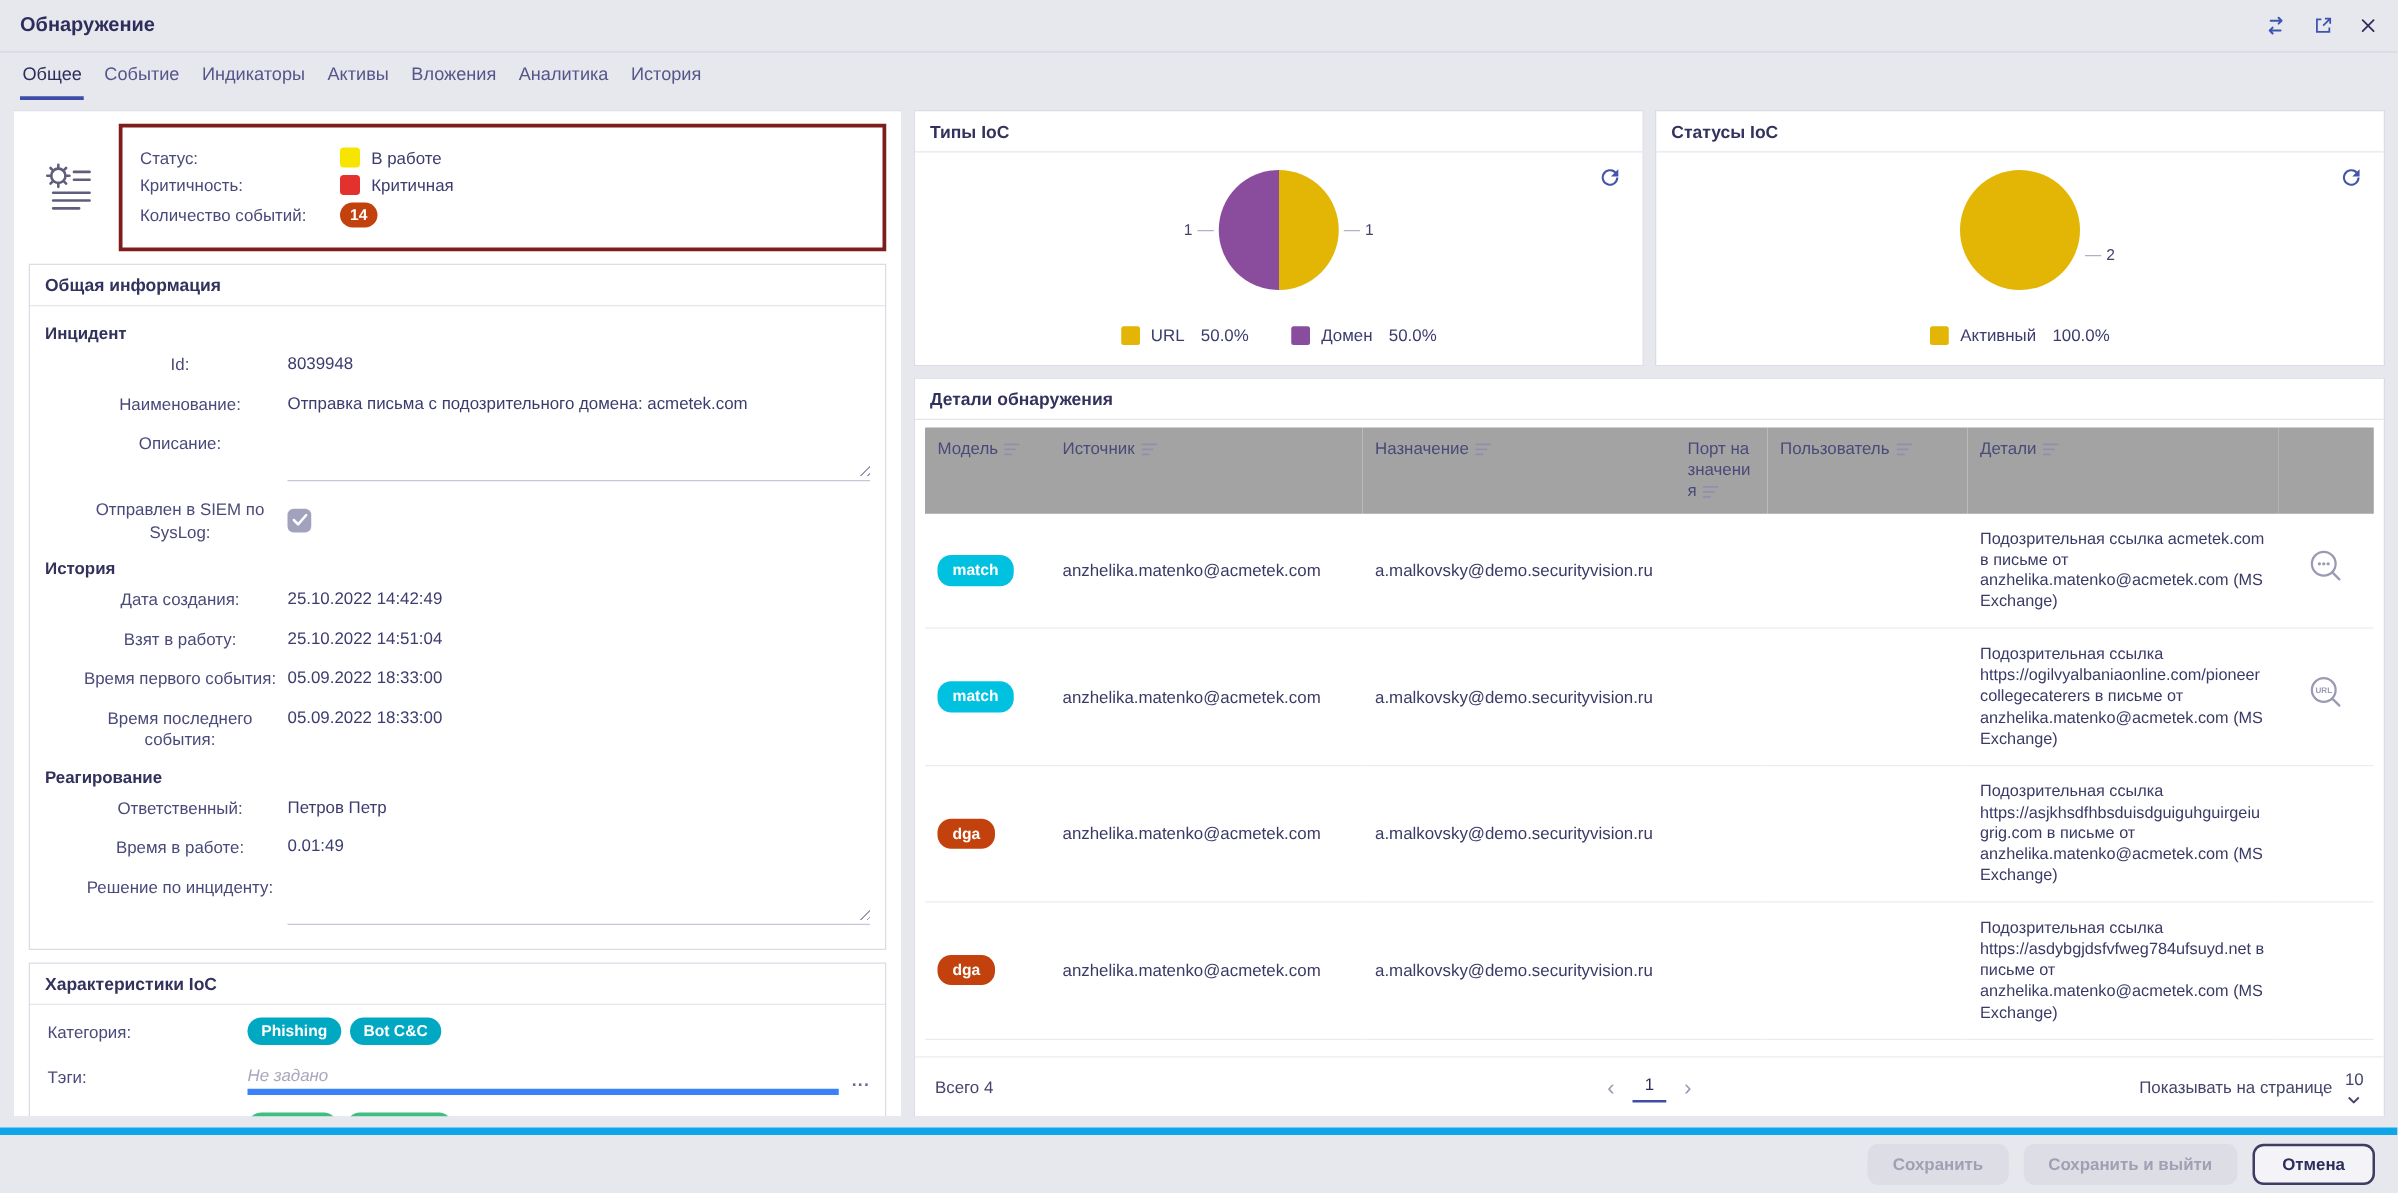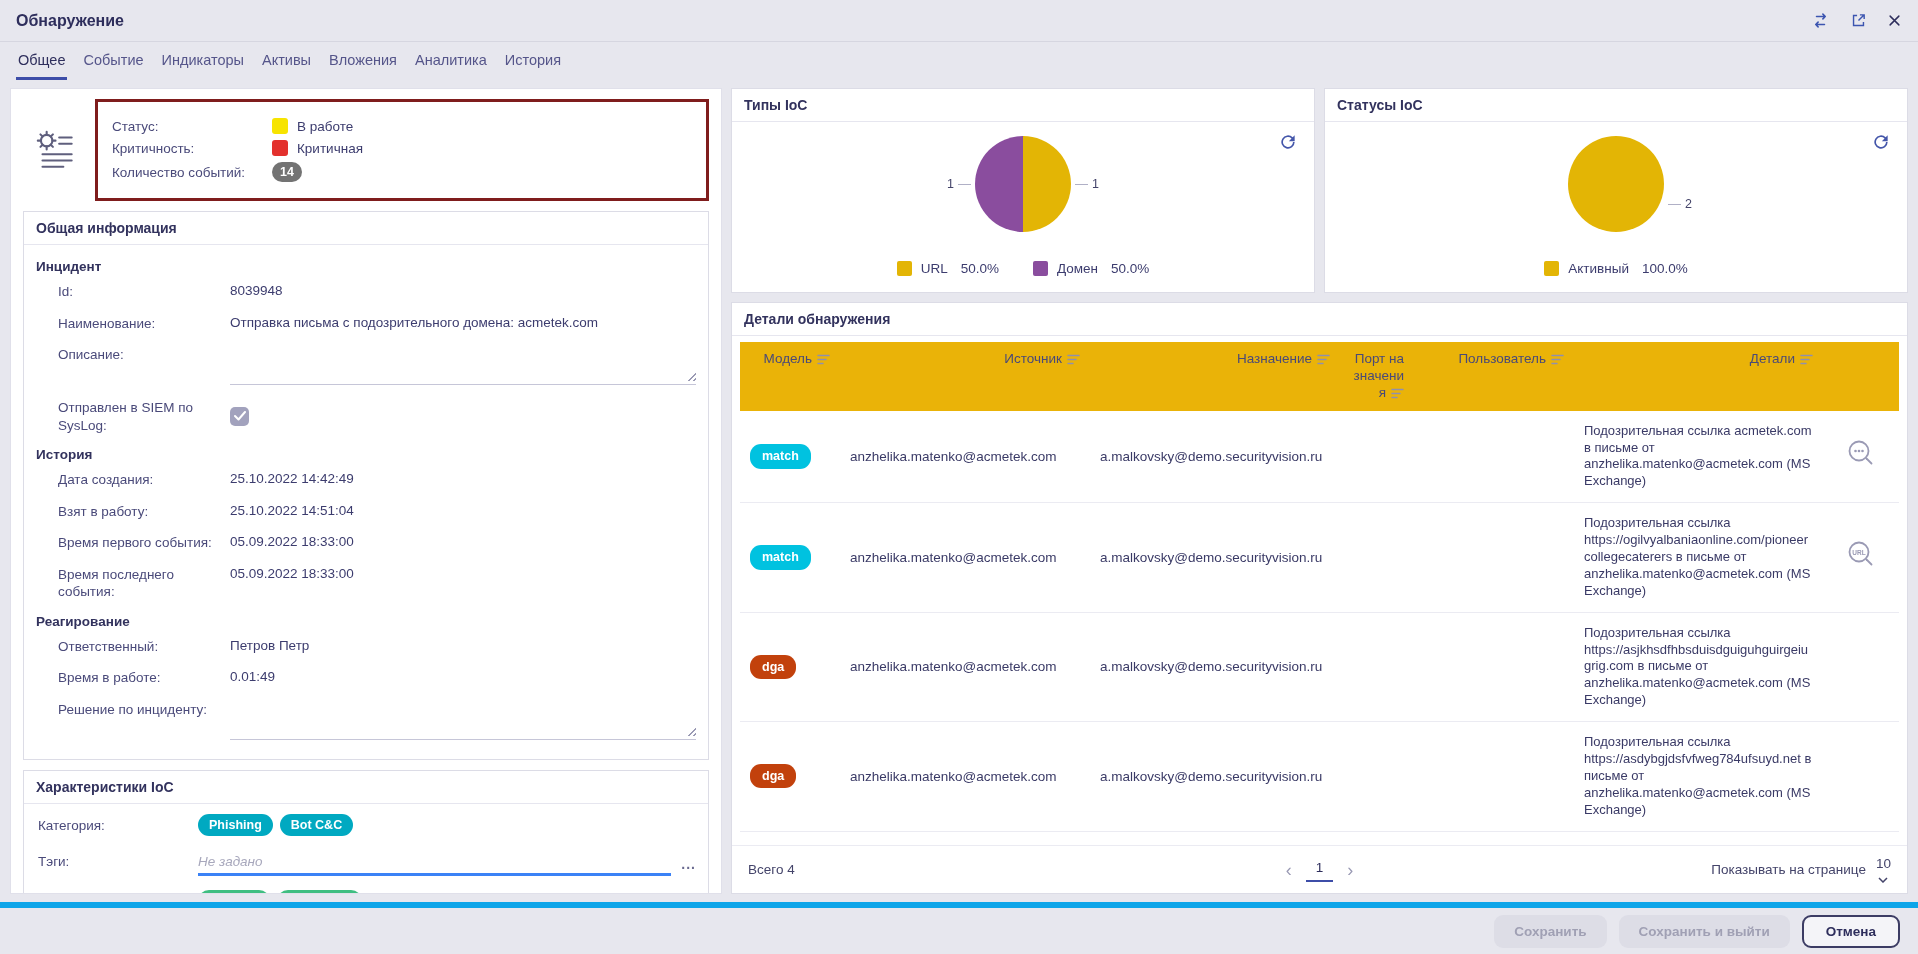--- a/index.html
+++ b/index.html
@@ -37,53 +37,53 @@
   .summary-row { display:flex; align-items:center; gap:8px; margin-bottom:10px; }
   .incident-icon { width:64px; flex:0 0 64px; display:flex; justify-content:center; }
   .summary-box { flex:1; border:3px solid #7f1d1d; padding:10px 14px; }
   .summary-line { display:flex; align-items:center; margin:6px 0; }
   .summary-label { width:160px; color:#4a4a7a; font-size:13.5px; }
   .summary-value { display:flex; align-items:center; gap:9px; font-size:13.5px; color:#3c3c6e; }
   .swatch-sq { width:16px; height:16px; border-radius:3px; display:inline-block; }
   .sq-yellow { background:#f7e400; }
   .sq-red { background:#e3312d; }
   .count-badge {
-    background:#737373; color:#fff; font-size:12.5px; font-weight:bold;
+    background:#c2410c; color:#fff; font-size:12.5px; font-weight:bold;
     padding:3px 8px; border-radius:12px; min-width:26px; text-align:center; display:inline-block;
   }
 
   .section { border:1px solid #dcdce6; margin-bottom:10px; }
   .section-title {
     padding:8px 12px; font-weight:bold; font-size:14px; color:#32325d;
     border-bottom:1px solid #e6e6ef;
   }
   .section-body { padding:10px 12px 6px; }
   .group-title { font-weight:bold; font-size:13.5px; color:#32325d; margin:4px 0 8px; }
   .field-row { display:flex; margin:0 0 13px 22px; align-items:flex-start; }
-  .field-label { width:172px; flex:0 0 172px; color:#4a4a7a; font-size:13.5px; line-height:1.3; padding-top:1px; }
+  .field-label { width:172px; flex:0 0 172px; color:#4a4a7a; font-size:13.5px; line-height:1.3; padding-top:1px;text-align:center; }
   .field-value { flex:1; font-size:13.5px; color:#3c3c6e; line-height:1.3; }
 
   .textline { flex:1; border-bottom:1px solid #c6c6d8; height:40px; position:relative; cursor:text; }
   .resize-corner {
     position:absolute; right:0; bottom:3px; width:11px; height:11px; cursor:nwse-resize;
     background:repeating-linear-gradient(135deg, transparent 0 2.5px, #9a9ab4 2.5px 3.6px);
     clip-path:polygon(100% 0, 100% 100%, 0 100%);
   }
   .checkbox {
     width:19px; height:19px; border-radius:5px; background:#a2a2bd;
     display:flex; align-items:center; justify-content:center; cursor:pointer;
   }
 
   .badge { color:#fff; font-weight:bold; font-size:12.5px; padding:4px 11px; border-radius:11px; display:inline-block; }
   .badge-category { background:#00a9c1; }
   .badge-provider { background:#3fbe81; }
   .badge-row { display:flex; gap:7px; }
   .ioc-field-row { display:flex; margin:0 0 14px 2px; align-items:flex-start; }
   .ioc-label { width:160px; flex:0 0 160px; color:#4a4a7a; font-size:13.5px; padding-top:4px; }
-  .tags-line { flex:1; border-bottom:3px solid #3b82f6; height:26px; display:flex; align-items:center; cursor:text; }
+  .tags-line { flex:1; border-bottom:5px solid #3b82f6; height:26px; display:flex; align-items:center; cursor:text; }
   .placeholder { font-style:italic; color:#a8a8bc; font-size:13.5px; }
   .more-btn { margin-left:10px; color:#6a6a90; font-weight:bold; cursor:pointer; letter-spacing:1px; padding-top:6px; }
 
   
   .right-col { flex:1; display:flex; flex-direction:column; gap:9px; overflow:hidden; }
   .charts-row { display:flex; gap:9px; height:205px; flex:0 0 205px; }
   .card { background:#fff; border:1px solid #dcdce6; display:flex; flex-direction:column; overflow:hidden; }
   .chart-card { flex:1; }
   .card-head {
     padding:8px 12px; font-weight:bold; font-size:14px; color:#32325d;
@@ -104,21 +104,21 @@
   .legend-item { display:flex; align-items:center; gap:9px; font-size:13.5px; color:#3c3c6e; }
   .legend-swatch { width:15px; height:15px; border-radius:2px; }
   .lg-yellow { background:#e3b505; } .lg-purple { background:#8a4d9e; }
   .legend-pct { margin-left:4px; }
 
   
   .table-card { flex:1; }
   .table-wrap { flex:1; overflow:auto; padding:6px 8px 0; }
   table { width:100%; border-collapse:collapse; font-size:13.5px; table-layout:fixed; }
   thead th {
-    background:#eab308; text-align:right; padding:9px 10px; font-weight:normal;
+    background:#a3a3a3; text-align:left; padding:9px 10px; font-weight:normal;
     color:#4a4a78; vertical-align:top; cursor:pointer; line-height:1.25;
   }
   th .sort-ic { margin-left:5px; vertical-align:middle; }
   .th-break { word-break:break-all; }
   tbody td { padding:12px 10px; border-bottom:1px solid #ebebf2; vertical-align:middle; color:#3a3a66; line-height:1.3; word-break:break-word; }
   .model-badge { color:#fff; font-weight:bold; font-size:12.5px; padding:4px 12px; border-radius:11px; display:inline-block; }
   .badge-match { background:#00c2e0; }
   .badge-dga { background:#c2410c; }
   .details-cell { font-size:13px; }
   .action-cell { text-align:center; }

